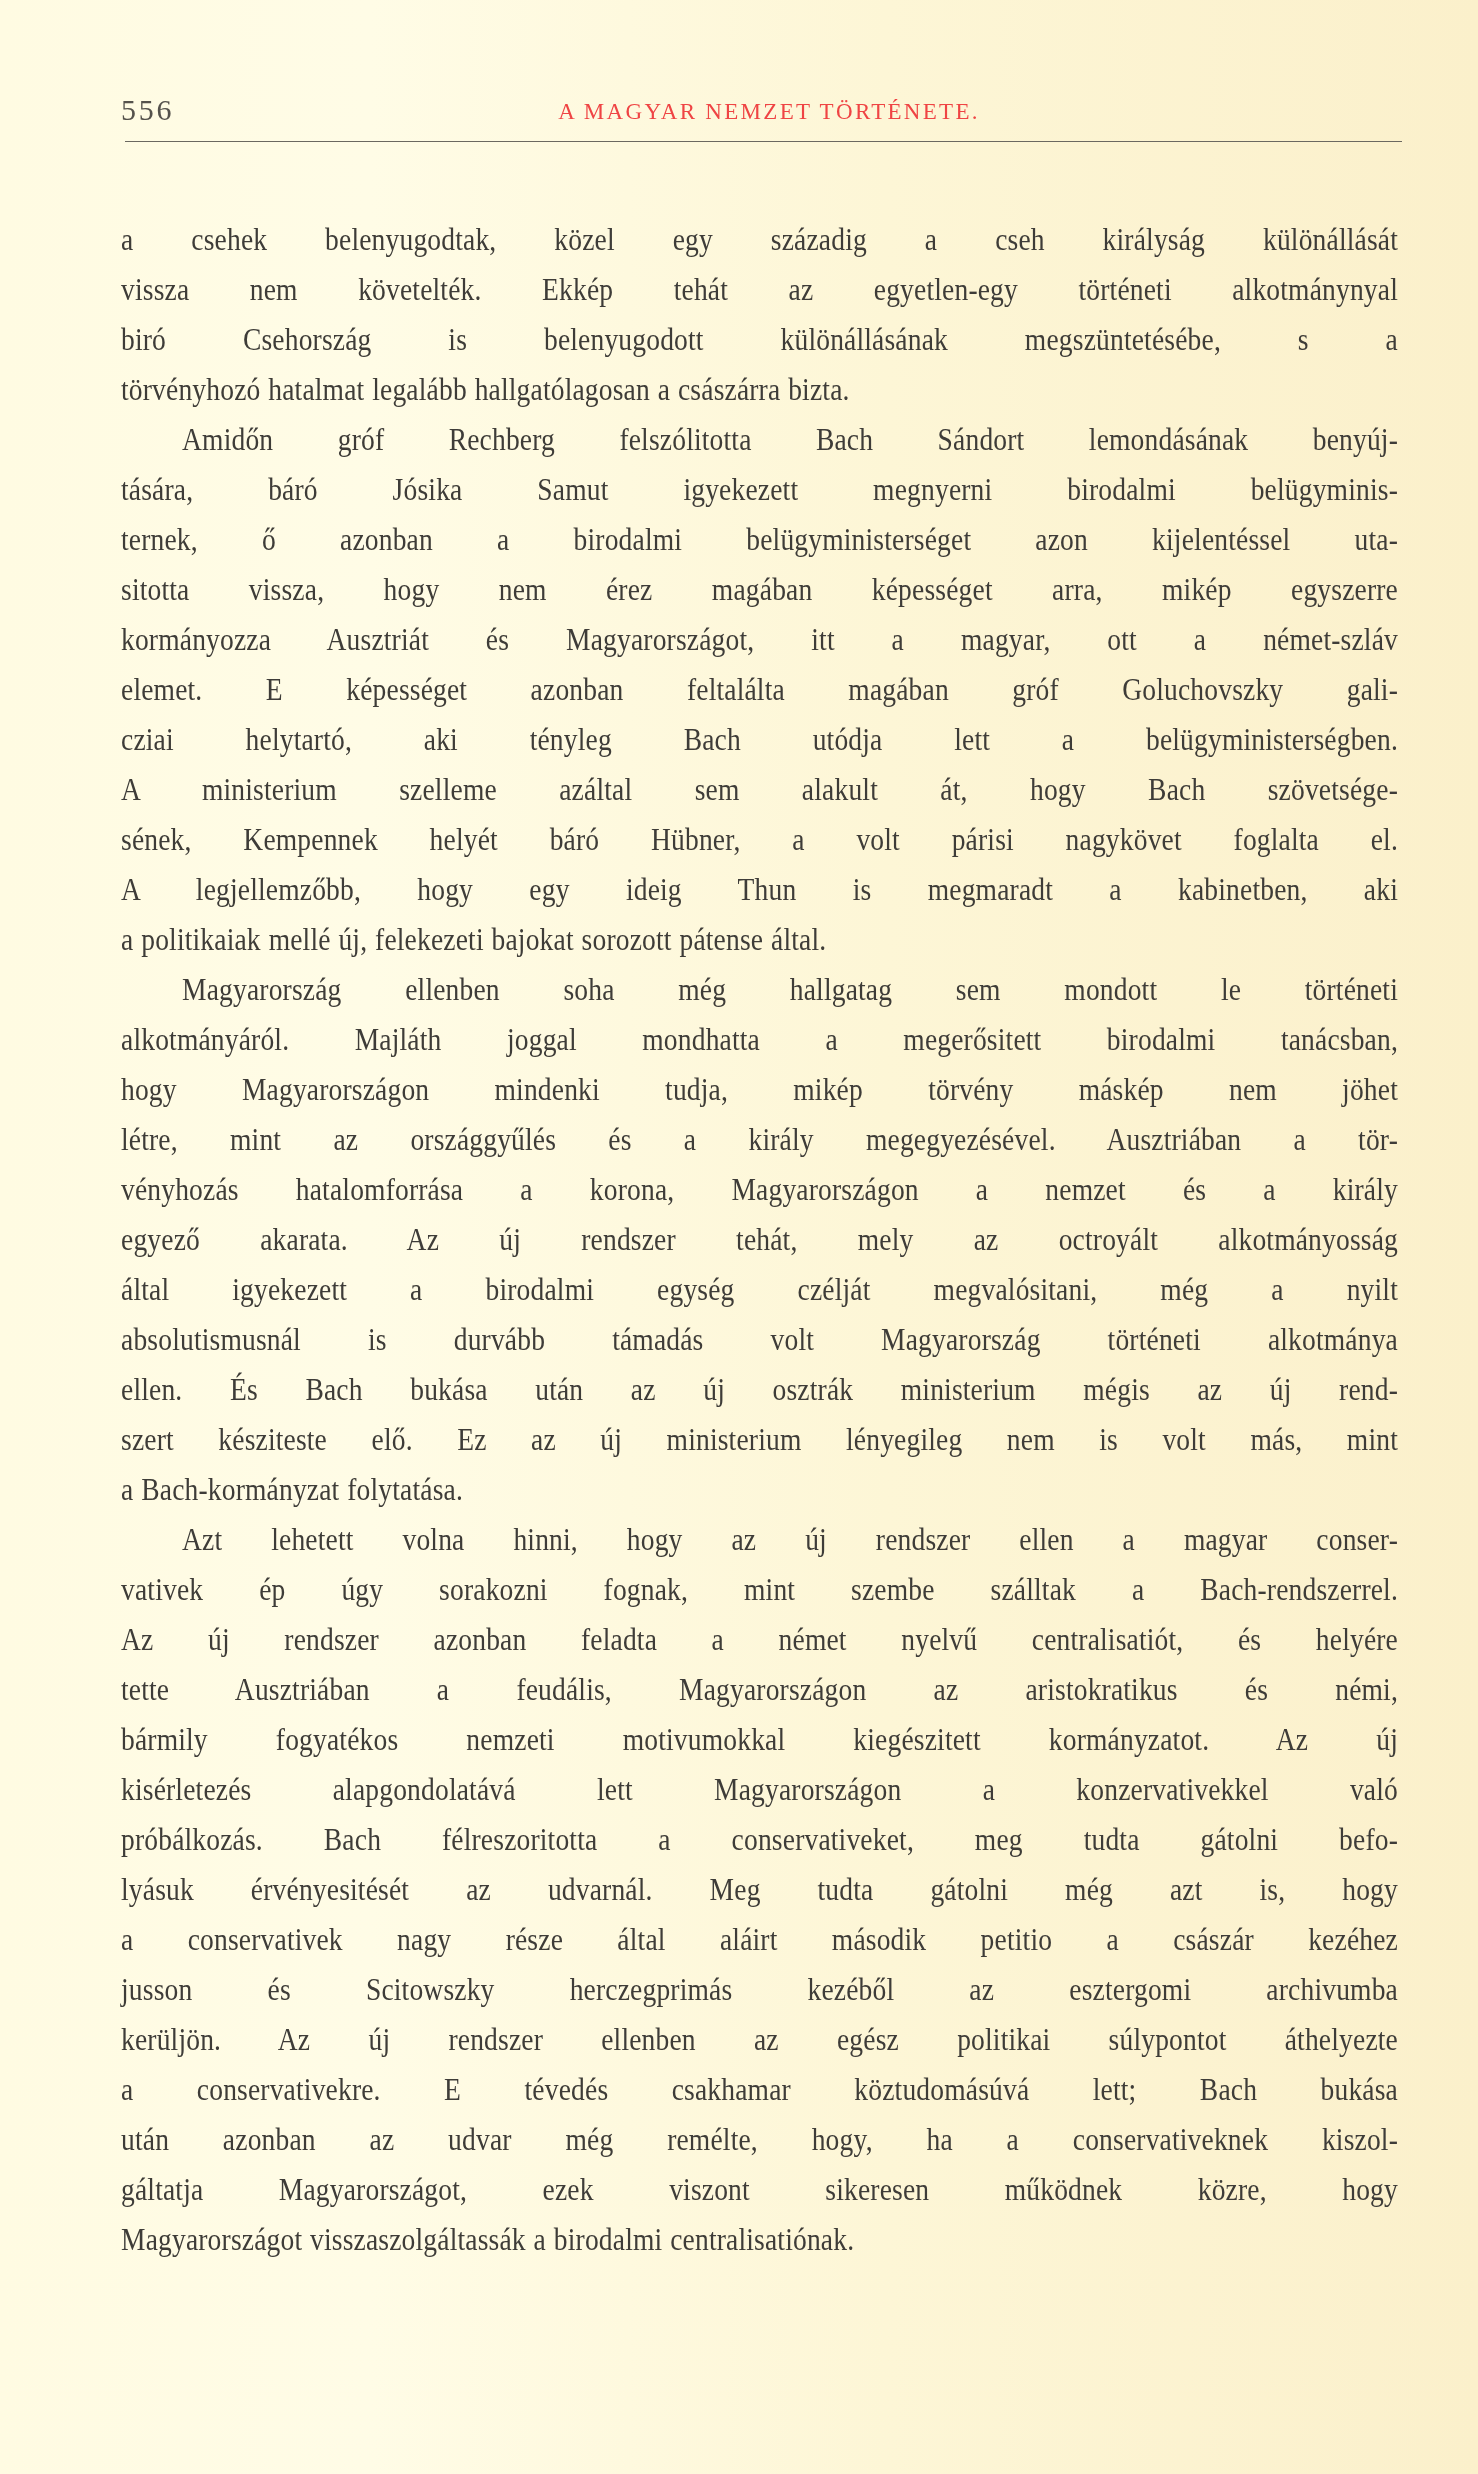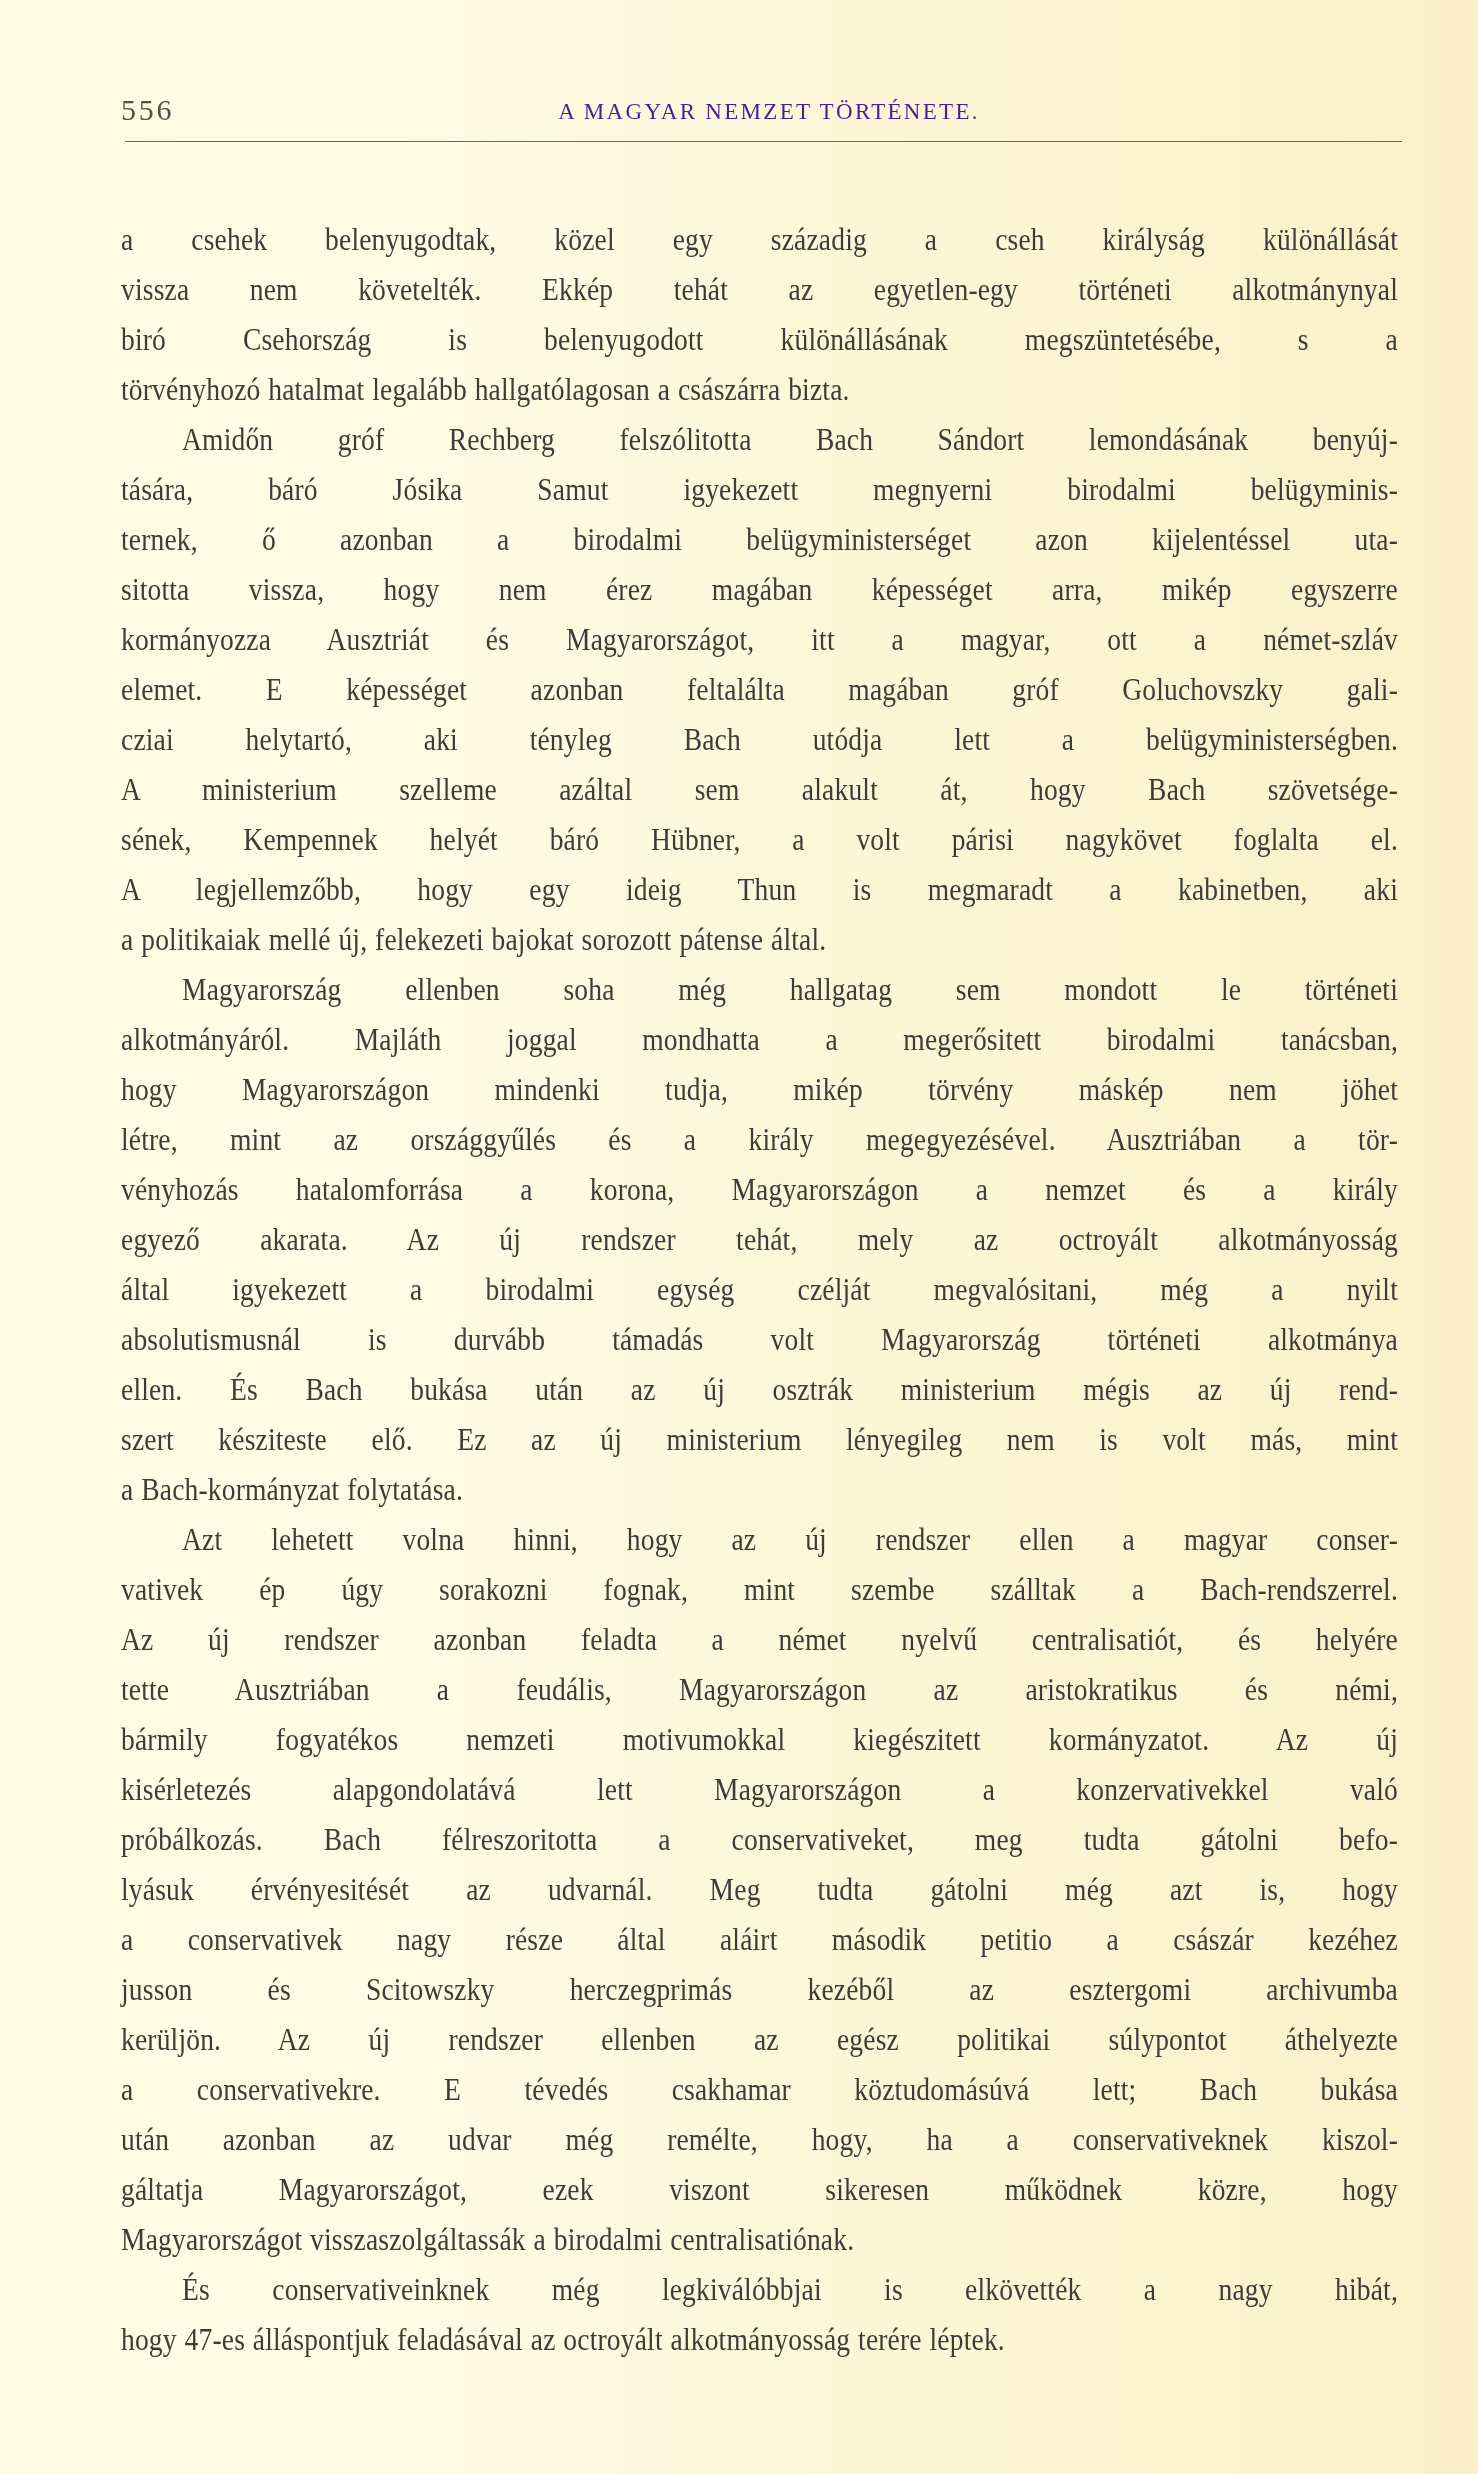--- a/index.html
+++ b/index.html
@@ -38,21 +38,21 @@
     color: #55524c;
   }
   .running-title {
     position: absolute;
     left: 0;
     right: 0;
     top: 5.5px;
     text-align: center;
     font-size: 23px;
     letter-spacing: 2.3px;
-    color: #4c1d95;
+    color: #ef4444;
     padding-left: 18px;
   }
   .head-rule {
     position: absolute;
     left: 125px;
     top: 141px;
     width: 1277px;
     height: 0;
     border-top: 1.8px solid #6b6860;
   }
@@ -138,19 +138,15 @@
         <span class="line">próbálkozás. Bach félreszoritotta a conservativeket, meg tudta gátolni befo-</span>
         <span class="line">lyásuk érvényesitését az udvarnál. Meg tudta gátolni még azt is, hogy</span>
         <span class="line">a conservativek nagy része által aláirt második petitio a császár kezéhez</span>
         <span class="line">jusson és Scitowszky herczegprimás kezéből az esztergomi archivumba</span>
         <span class="line">kerüljön. Az új rendszer ellenben az egész politikai súlypontot áthelyezte</span>
         <span class="line">a conservativekre. E tévedés csakhamar köztudomásúvá lett; Bach bukása</span>
         <span class="line">után azonban az udvar még remélte, hogy, ha a conservativeknek kiszol-</span>
         <span class="line">gáltatja Magyarországot, ezek viszont sikeresen működnek közre, hogy</span>
         <span class="line last">Magyarországot visszaszolgáltassák a birodalmi centralisatiónak.</span>
       </div>
-      <div class="paragraph">
-        <span class="line indent">És conservativeinknek még legkiválóbbjai is elkövették a nagy hibát,</span>
-        <span class="line last">hogy 47-es álláspontjuk feladásával az octroyált alkotmányosság terére léptek.</span>
-      </div>
     </div>
 </div>
 
 
 </body></html>

